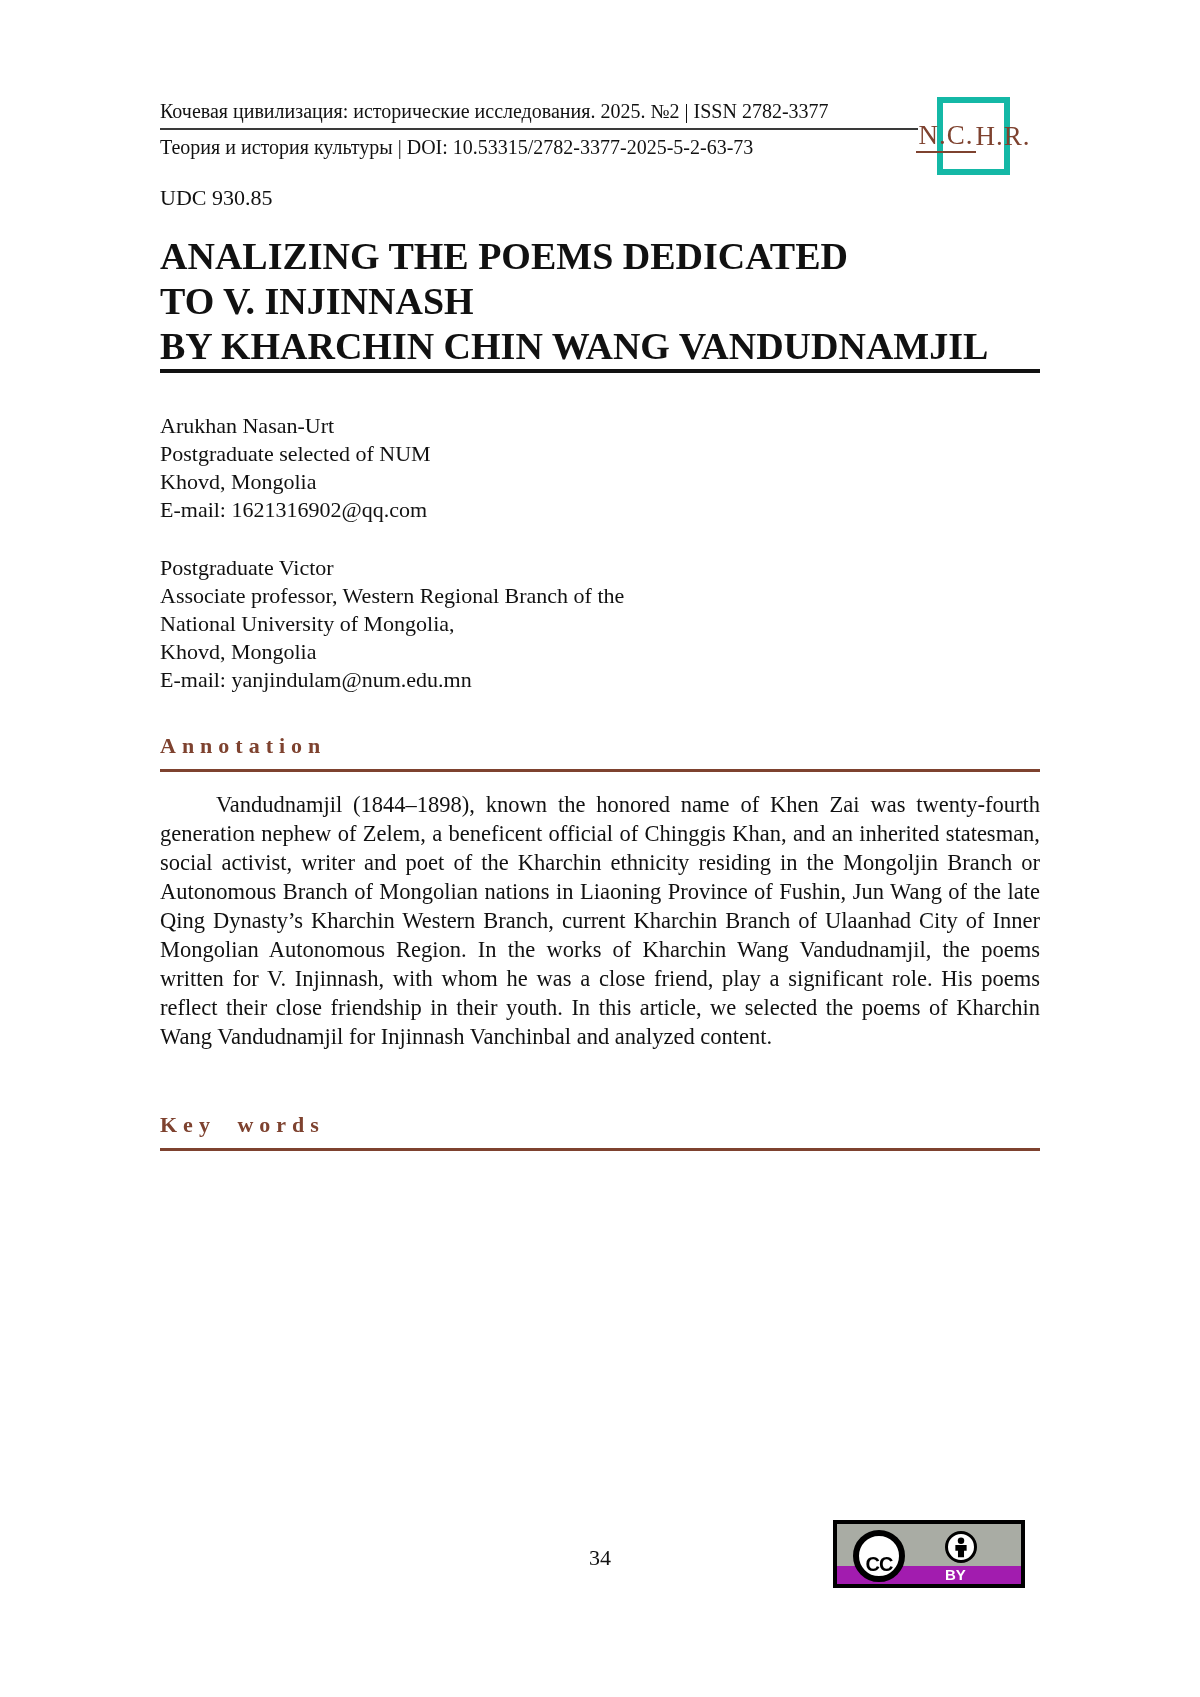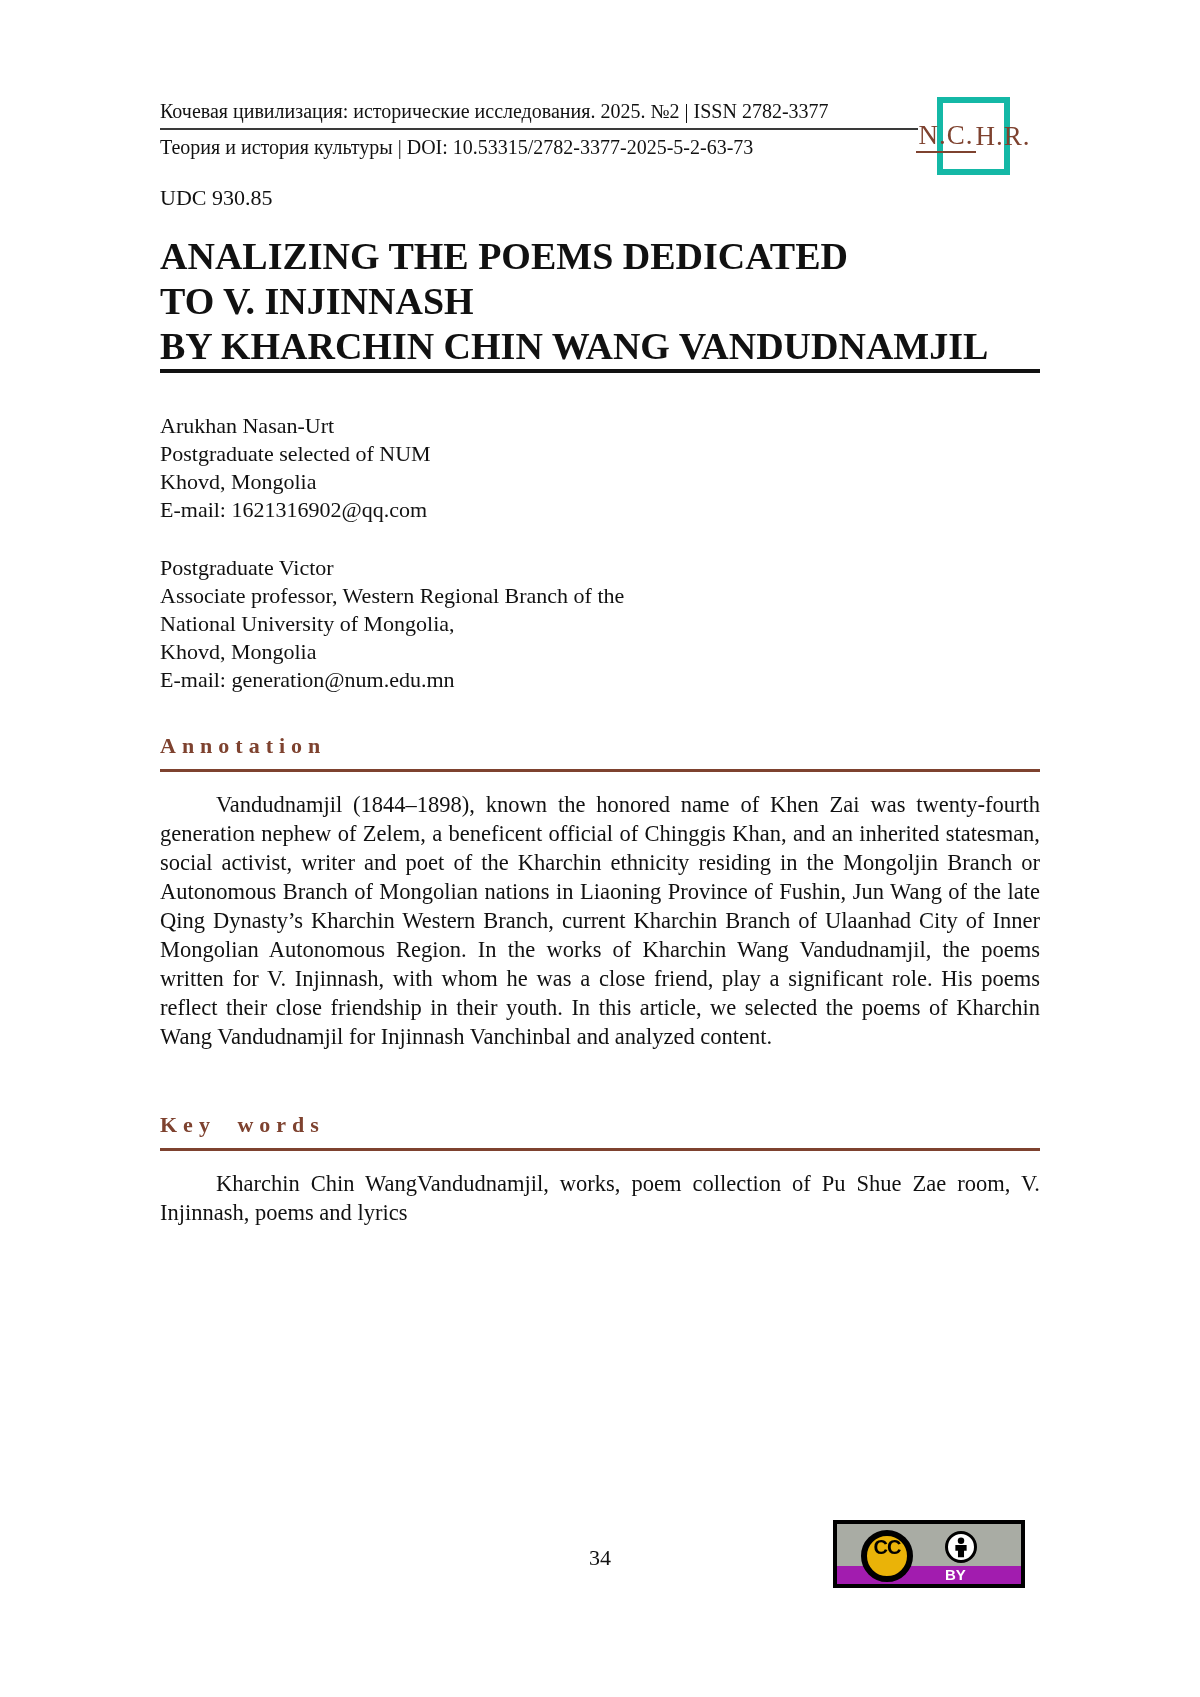--- a/index.html
+++ b/index.html
@@ -140,30 +140,30 @@
     left: 108px;
     top: 0px;
     color: #fff;
     font-family: "Liberation Sans", sans-serif;
     font-weight: bold;
     font-size: 15px;
     line-height: 18px;
   }
   .cc-circle {
     position: absolute;
-    left: 24px;
+    left: 16px;
     top: 6px;
     width: 52px;
     height: 52px;
     box-sizing: border-box;
     border: 6px solid #000;
     border-radius: 50%;
-    background: #eab308;
+    background: #ffffff;
     display: flex;
-    align-items: flex-start;
+    align-items: flex-end;
     justify-content: center;
     z-index: 2;
   }
   .cc-circle span {
     font-family: "Liberation Sans", sans-serif;
     font-weight: bold;
     font-size: 20px;
     letter-spacing: -1px;
     color: #000;
   }
@@ -210,34 +210,33 @@
       <div class="author-name">Arukhan Nasan-Urt</div>
       <div class="author-line">Postgraduate selected of NUM</div>
       <div class="author-line">Khovd, Mongolia</div>
       <div class="author-line">E-mail: 1621316902@qq.com</div>
     </div>
     <div class="author-block">
       <div class="author-name">Postgraduate Victor</div>
       <div class="author-line">Associate professor, Western Regional Branch of the</div>
       <div class="author-line">National University of Mongolia,</div>
       <div class="author-line">Khovd, Mongolia</div>
-      <div class="author-line">E-mail: generation@num.edu.mn</div>
+      <div class="author-line">E-mail: yanjindulam@num.edu.mn</div>
     </div>
   </div>
 
   <div class="annotation-sec">
     <div class="section-heading">Annotation</div>
     <div class="section-rule"></div>
     <div class="body-par">Vandudnamjil (1844–1898), known the honored name of Khen Zai was twenty-fourth generation nephew of Zelem, a beneficent official of Chinggis Khan, and an inherited statesman, social activist, writer and poet of the Kharchin ethnicity residing in the Mongoljin Branch or Autonomous Branch of Mongolian nations in Liaoning Province of Fushin, Jun Wang of the late Qing Dynasty’s Kharchin Western Branch, current Kharchin Branch of Ulaanhad City of Inner Mongolian Autonomous Region. In the works of Kharchin Wang Vandudnamjil, the poems written for V. Injinnash, with whom he was a close friend, play a significant role. His poems reflect their close friendship in their youth. In this article, we selected the poems of Kharchin Wang Vandudnamjil for Injinnash Vanchinbal and analyzed content.</div>
   </div>
 
   <div class="keywords-sec">
     <div class="section-heading">Key words</div>
     <div class="section-rule"></div>
-    <div class="body-par">Kharchin Chin WangVandudnamjil, works, poem collection of Pu Shue Zae room, V. Injinnash, poems and lyrics</div>
   </div>
 
   <div class="page-number">34</div>
 
   <div class="cc-badge">
     <div class="cc-strip">
       <span class="by-label">BY</span>
     </div>
     <div class="cc-circle">
       <span>CC</span>

